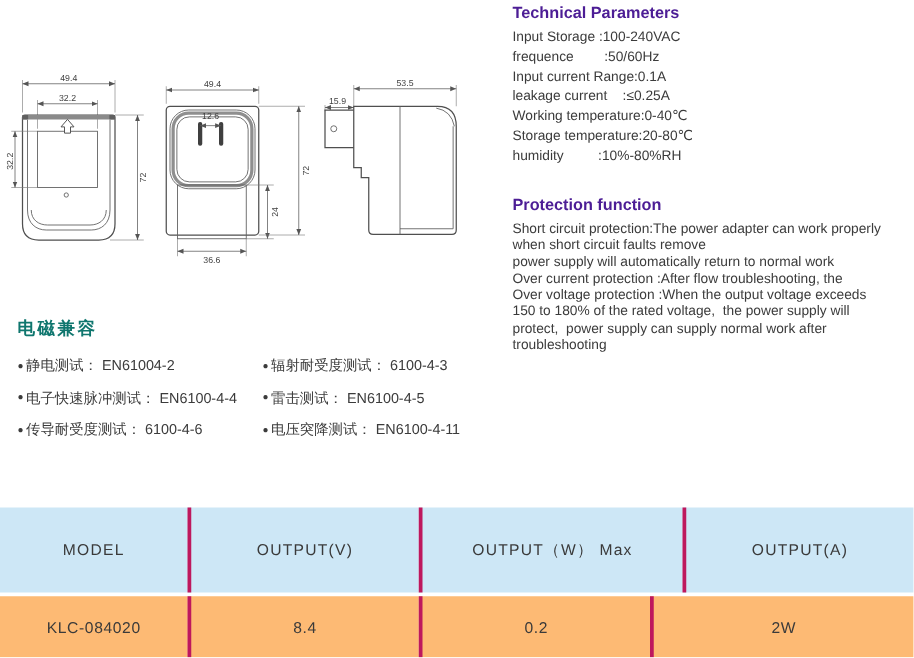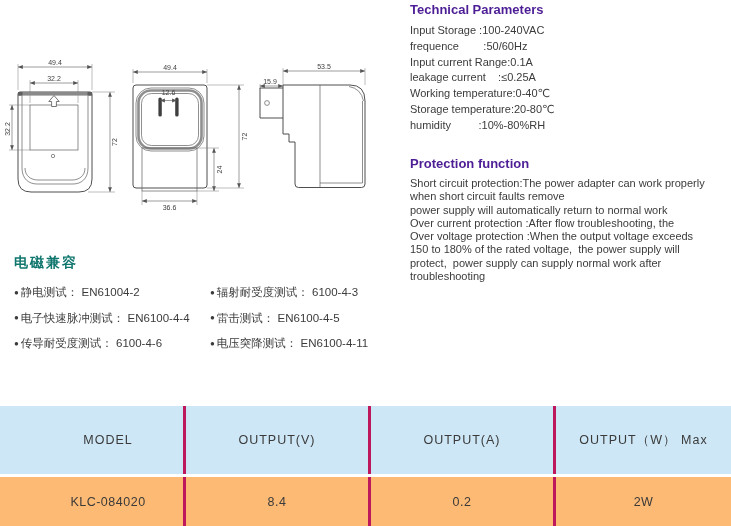--- a/index.html
+++ b/index.html
@@ -35,21 +35,21 @@
   .spec-table{position:absolute;left:0;top:406px;width:731px;}
   .trow{display:flex;width:731px;}
   .thead-row{height:68px;}
   .tbody-row{height:49px;}
   .tgap{height:3px;background:#fff;}
   .tcell{display:flex;align-items:center;justify-content:center;
          font-size:12.5px;letter-spacing:1px;color:#3a3a3a;}
   .tcell+.tcell{border-left:3px solid #be185d;}
   .thead-row .tcell{background:#cde7f6;}
   .tbody-row .tcell{background:#fdba74;letter-spacing:.5px;}
-  .c0{width:150px;padding-left:33px;} .c1{width:182px;} .c2{width:182px;} .c3{flex:1;}
+  .c0{width:150px;} .c1{width:182px;} .c2{width:182px;} .c3{flex:1;}
 </style>
 </head>
 <body>
 
 <div id="page">
 
   <svg id="view-back" class="drw" width="122" height="192" viewBox="0 0 122 192">
     <defs>
       <marker id="ah" viewBox="0 0 10 10" refX="10" refY="5" markerWidth="8" markerHeight="8" orient="auto-start-reverse">
           <path d="M0,1 L10,5 L0,9 Z" fill="#555"></path>
@@ -200,22 +200,22 @@
           <span>电压突降测试： EN6100-4-11</span>
         </div>
       </div>
     </div>
   </section>
 
   <div class="spec-table">
     <div class="trow thead-row">
       <div class="tcell c0">MODEL</div>
       <div class="tcell c1">OUTPUT(V)</div>
+      <div class="tcell c3">OUTPUT（W） Max</div>
       <div class="tcell c2">OUTPUT(A)</div>
-      <div class="tcell c3">OUTPUT（W） Max</div>
     </div>
     <div class="tgap"></div>
     <div class="trow tbody-row">
       <div class="tcell c0">KLC-084020</div>
       <div class="tcell c1">8.4</div>
       <div class="tcell c2">0.2</div>
       <div class="tcell c3">2W</div>
     </div>
   </div>
 

